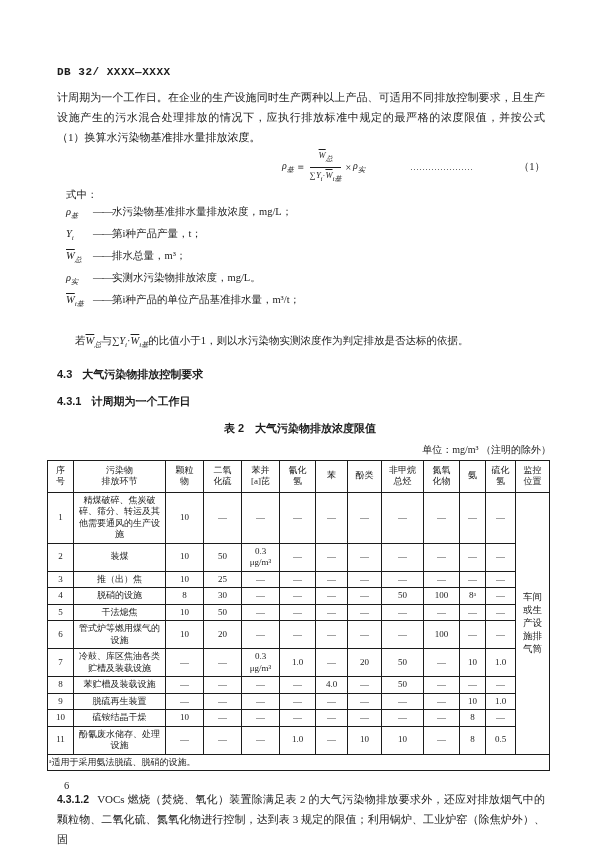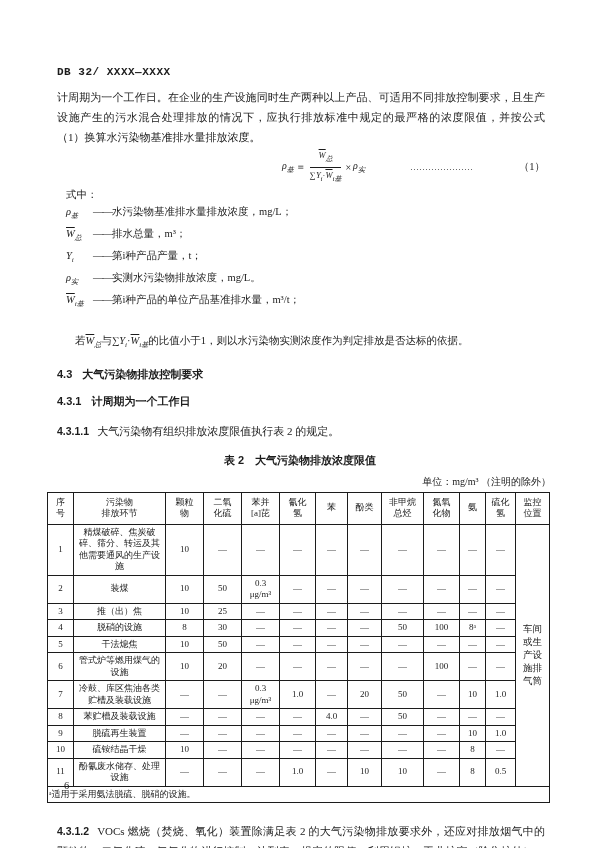--- a/index.html
+++ b/index.html
@@ -78,35 +78,32 @@
         <span class="f-eq">×</span>
         <span class="sym"><span>ρ</span><sub>实</sub></span>
       </span>
     <span class="f-leader">……………………………………………………………………</span>
     <span class="f-num">（1）</span>
   </div>
 
   <div class="where">
     <div>式中：</div>
     <div class="where-item"><span class="term"><span>ρ</span><sub>基</sub></span><span class="wsep">——</span><span>水污染物基准排水量排放浓度，mg/L；</span></div>
+    <div class="where-item"><span class="term"><span>Y</span><sub>i</sub></span><span class="wsep">——</span><span>第i种产品产量，t；</span></div>
     <div class="where-item"><span class="term"><span class="ovl">W</span><sub>总</sub></span><span class="wsep">——</span><span>排水总量，m³；</span></div>
-    <div class="where-item"><span class="term"><span>Y</span><sub>i</sub></span><span class="wsep">——</span><span>第i种产品产量，t；</span></div>
     <div class="where-item"><span class="term"><span>ρ</span><sub>实</sub></span><span class="wsep">——</span><span>实测水污染物排放浓度，mg/L。</span></div>
     <div class="where-item"><span class="term"><span class="ovl">W</span><sub>i基</sub></span><span class="wsep">——</span><span>第i种产品的单位产品基准排水量，m³/t；</span></div>
     <div class="ratio-note"><span>若</span><span class="term"><span class="ovl">W</span><sub>总</sub></span><span>与∑</span><span class="term"><span>Y</span><sub>i</sub></span><span>·</span><span class="term"><span class="ovl">W</span><sub>i基</sub></span><span>的比值小于1，则以水污染物实测浓度作为判定排放是否达标的依据。</span></div>
   </div>
 
   <div class="sec-heading h-sans">
     <span class="sec-num">4.3</span><span>大气污染物排放控制要求</span>
   </div>
   <div class="sec-heading h-sans">
     <span class="sec-num">4.3.1</span><span>计周期为一个工作日</span>
-  </div>
-  <div class="clause">
-    <span class="sec-num h-sans">4.3.1.1</span><span>大气污染物有组织排放浓度限值执行表 2 的规定。</span>
   </div>
 
   <div class="table-wrap">
     <div class="tbl-caption h-sans">表 2　大气污染物排放浓度限值</div>
     <div class="tbl-unit">单位：mg/m³ （注明的除外）</div>
     <table class="limits">
       <colgroup>
         <col style="width:26px">
           <col style="width:92px">
           <col style="width:38px">

